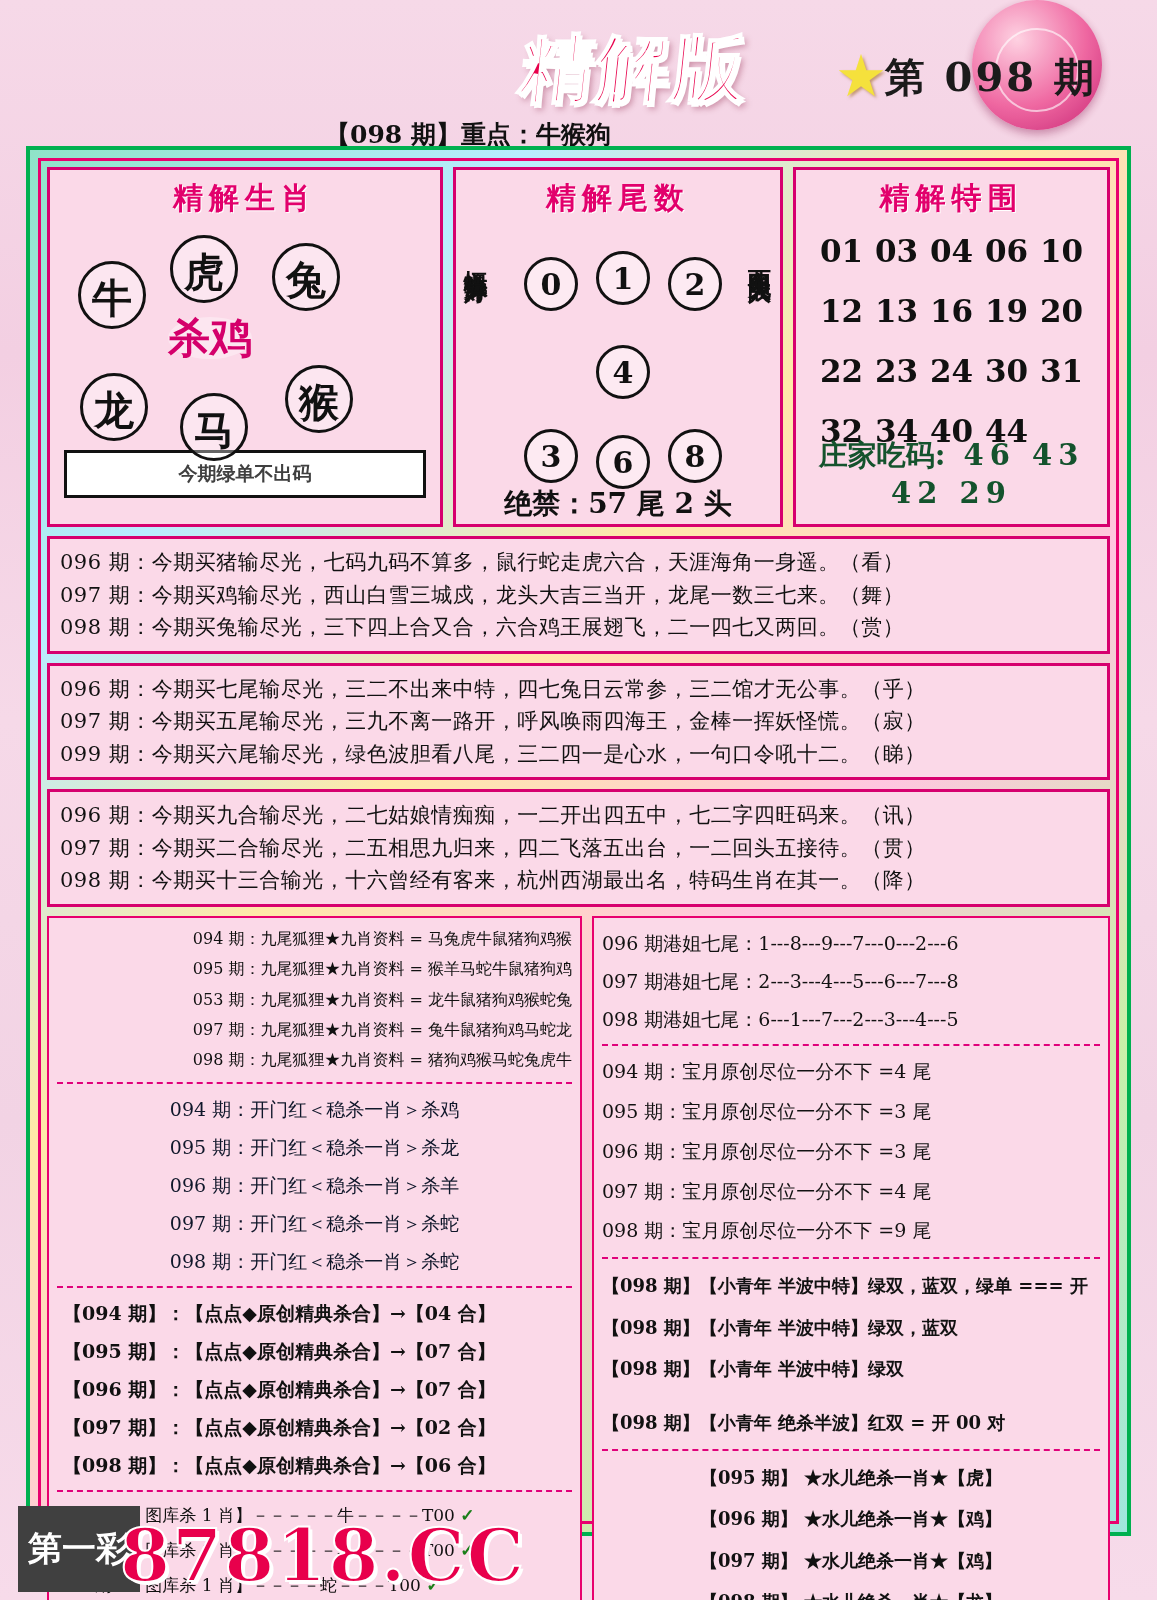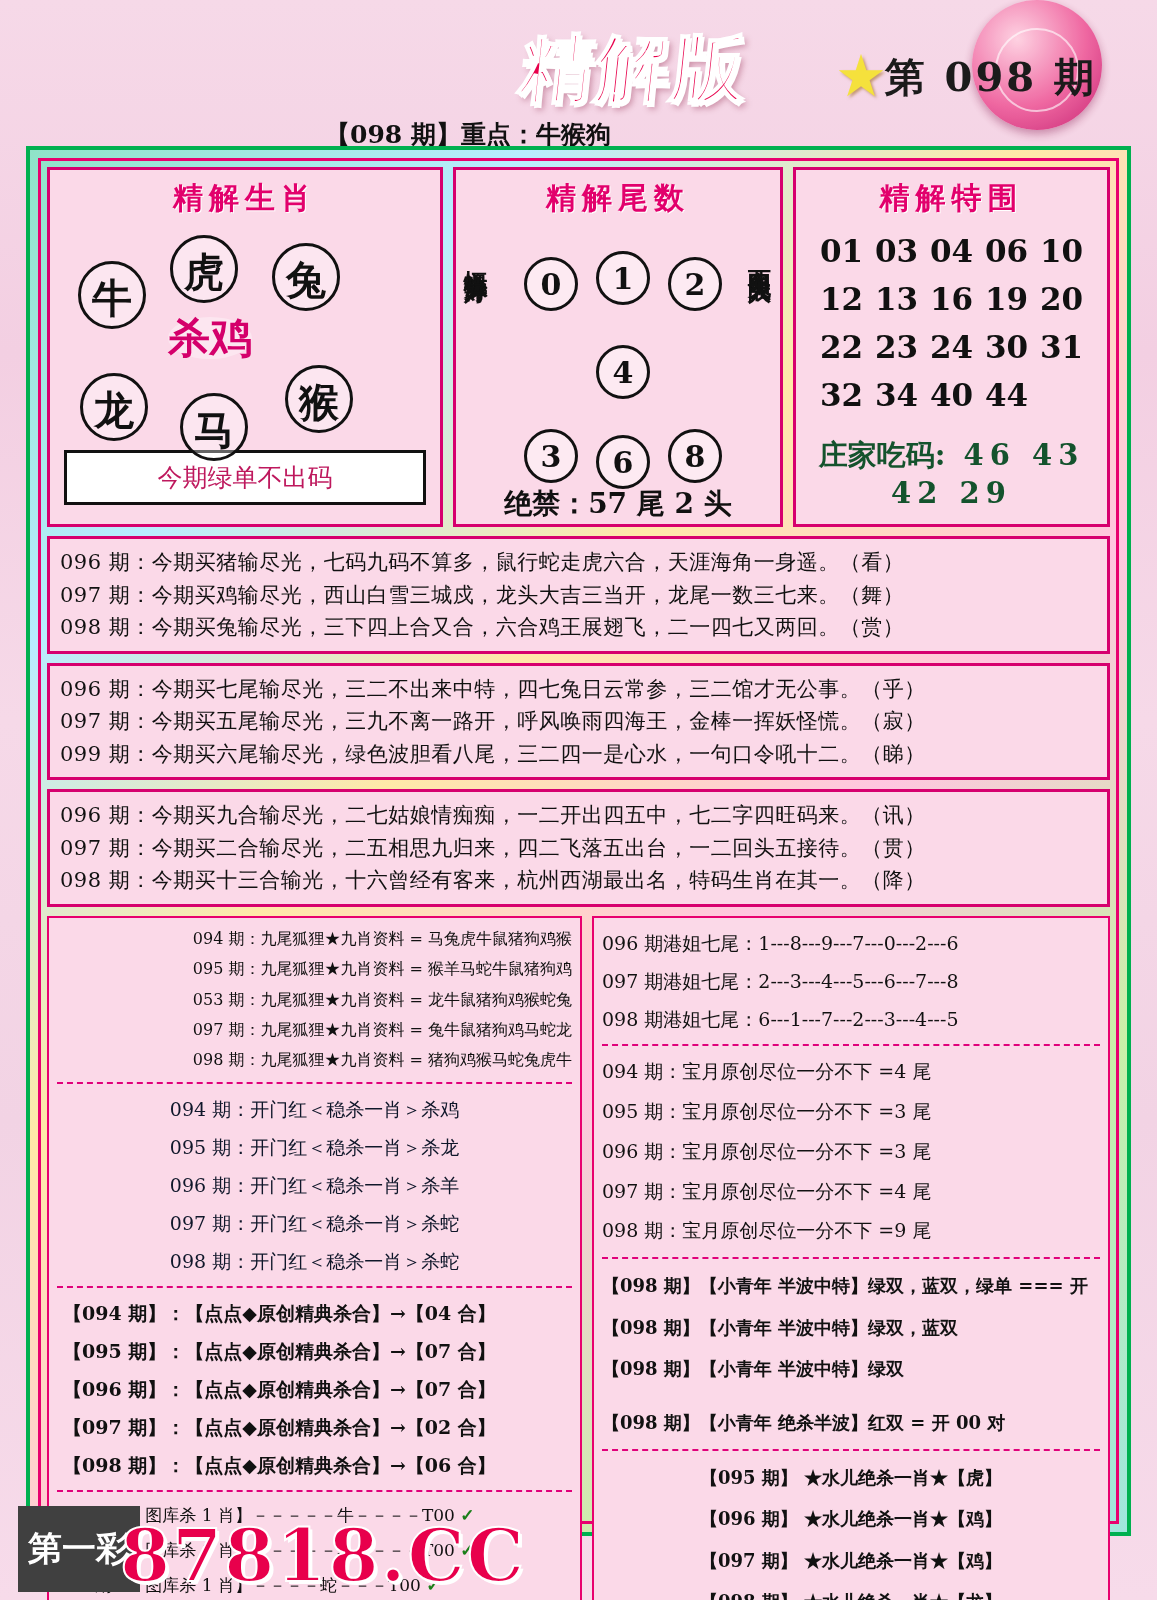--- a/index.html
+++ b/index.html
@@ -71,41 +71,41 @@
   
   .zodiac-wrap { position:relative; height:215px; margin-top:6px; }
   .z {
     position:absolute; font-family:"DejaVu Serif", serif; font-weight:bold; font-size:40px;
     color:#111; width:68px; height:68px; line-height:68px; text-align:center;
     border:3px solid #111; border-radius:50%; background:rgba(255,255,255,.35);
   }
   .z.kill { border:none; color:#d4006b; font-size:42px; width:auto; height:auto; line-height:1; }
   .green-note {
     margin:10px 14px 0 14px; border:3px solid #111; background:#fff;
-    text-align:center; font-size:25px; font-weight:normal; padding:8px 0;
-    font-family:"DejaVu Serif", serif; color:#be185d;
+    text-align:center; font-size:19px; font-weight:bold; padding:8px 0;
+    font-family:"DejaVu Serif", serif; color:#404040;
   }
 
   
   .tail-area { position:relative; height:260px; margin-top:4px; }
   .tnum {
     position:absolute; width:54px; height:54px; border:3px solid #111; border-radius:50%;
     text-align:center; line-height:50px; font-size:30px; font-weight:bold;
     font-family:"DejaVu Serif", serif; background:rgba(255,255,255,.45); color:#111;
   }
   .vtext {
     position:absolute; writing-mode:vertical-rl; font-family:"DejaVu Serif", serif;
     font-weight:bold; font-size:23px; color:#111; letter-spacing:2px; line-height:1.05;
   }
   .ban { text-align:center; font-size:28px; font-weight:bold; font-family:"DejaVu Serif", serif; color:#111; margin-top:2px; }
 
   
   .num-grid {
     margin:14px 18px 0 18px; display:grid; grid-template-columns:repeat(5,1fr);
-    row-gap:12px; text-align:center;
+    row-gap:24px; text-align:center;
     font-family:"DejaVu Serif", serif; font-size:31px; font-weight:bold; color:#111;
   }
   .banker {
     position:absolute; left:0; right:0; bottom:14px; text-align:center;
     font-family:"DejaVu Serif", serif; font-size:29px; font-weight:bold; color:#14532d;
   }
   .banker .nums { letter-spacing:6px; margin-left:8px; }
 
   
   .verse-block {

